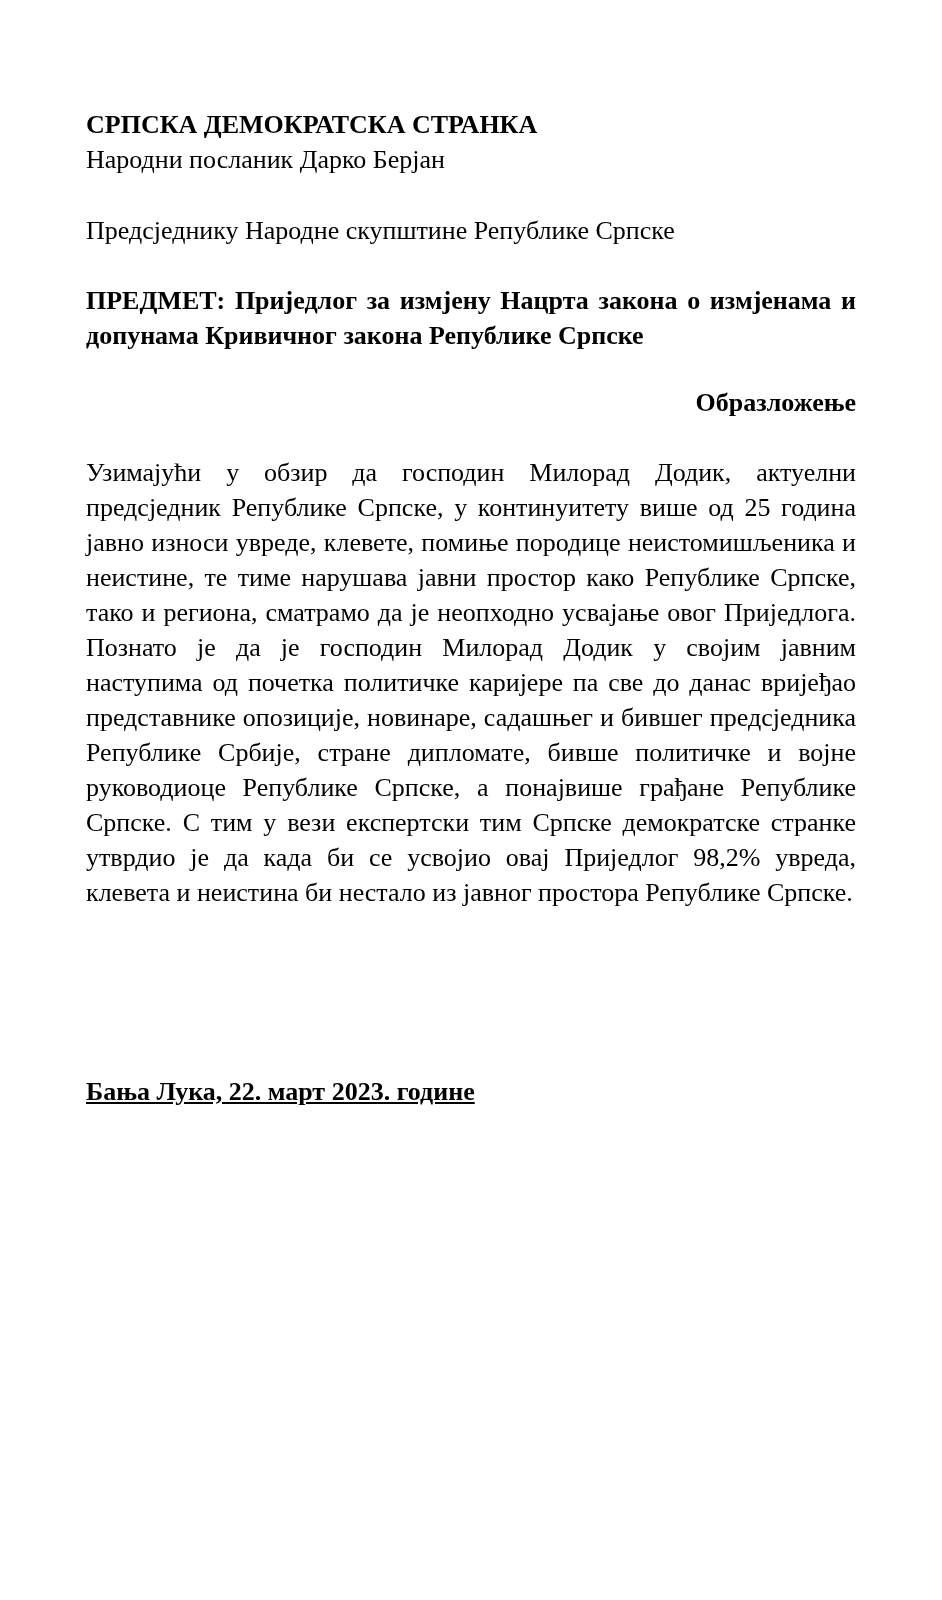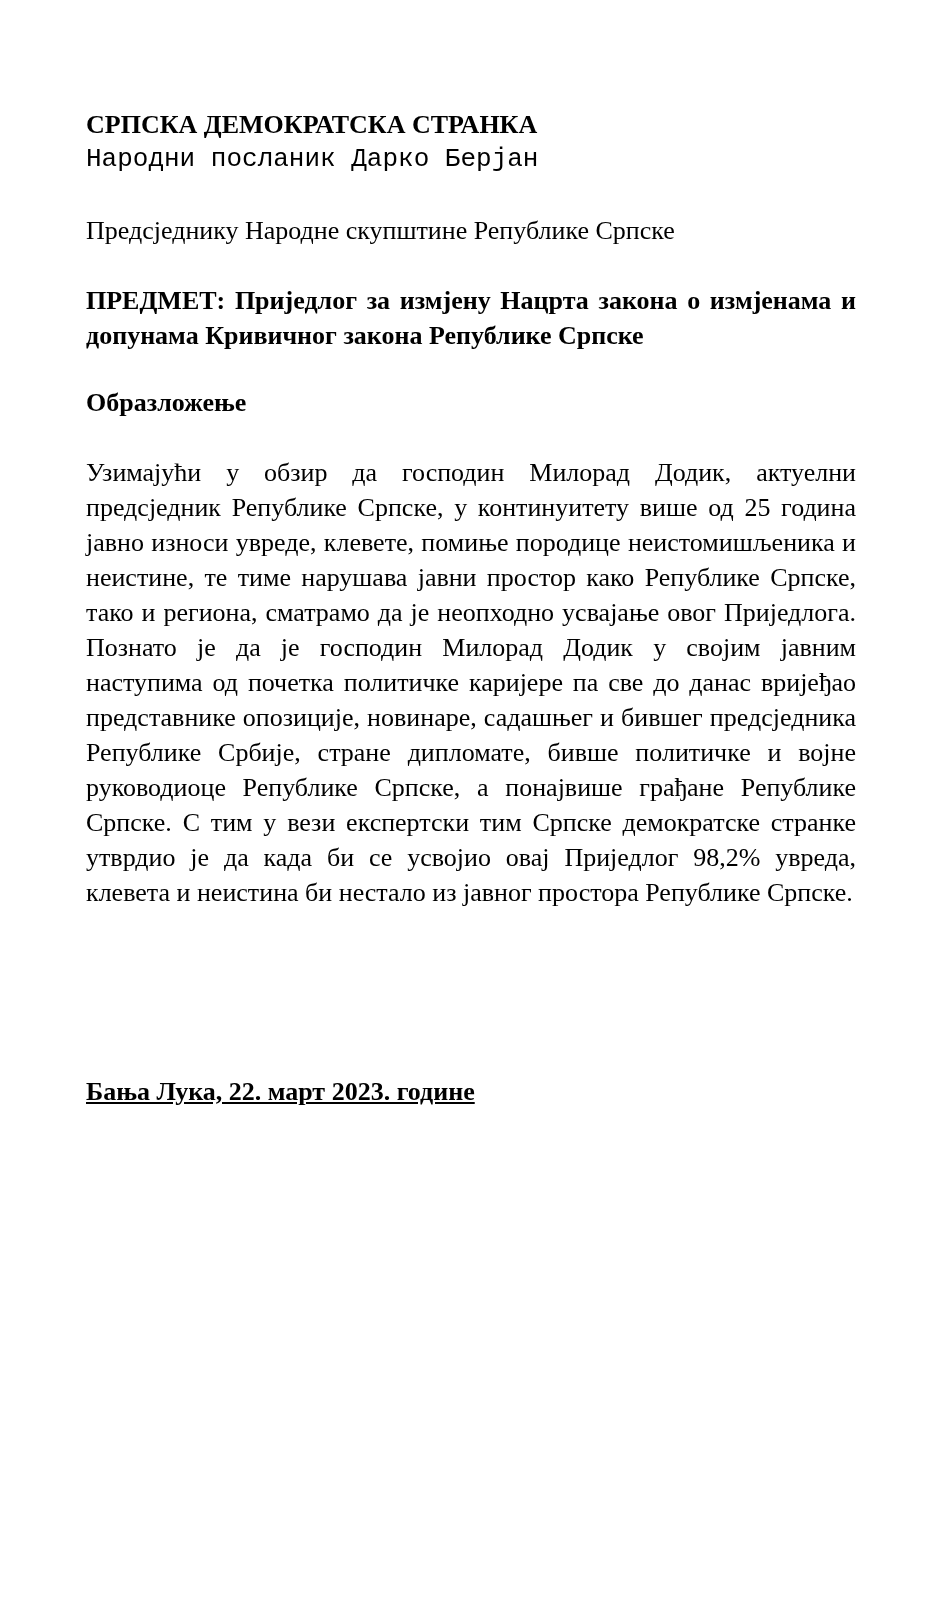--- a/index.html
+++ b/index.html
@@ -27,38 +27,37 @@
     color: #000000;
   }
   .doc p {
     margin: 0;
   }
   .party-name {
     font-weight: bold;
   }
   .representative {
     font-weight: normal;
-    font-family: Liberation Mono, monospace;
   }
   .addressee {
     font-weight: normal;
     margin-top: 36px !important;
   }
   .subject {
     font-weight: bold;
     margin-top: 35px !important;
     text-align: justify;
   }
   .article-block {
     margin-top: 32px !important;
     text-align: justify;
   }
   .explanation-heading {
     font-weight: bold;
-    text-align: left;
+    text-align: right;
     margin-top: 32px !important;
   }
   .explanation-body {
     margin-top: 35px !important;
     text-align: justify;
   }
   .place-date {
     font-weight: bold;
     margin-top: 164px !important;
     text-decoration: underline;

